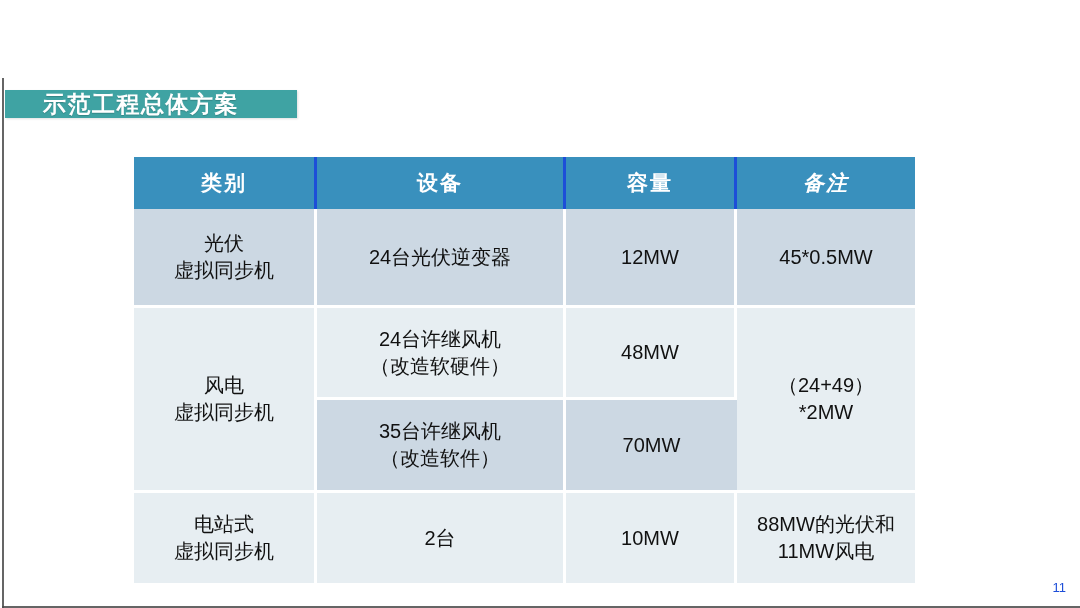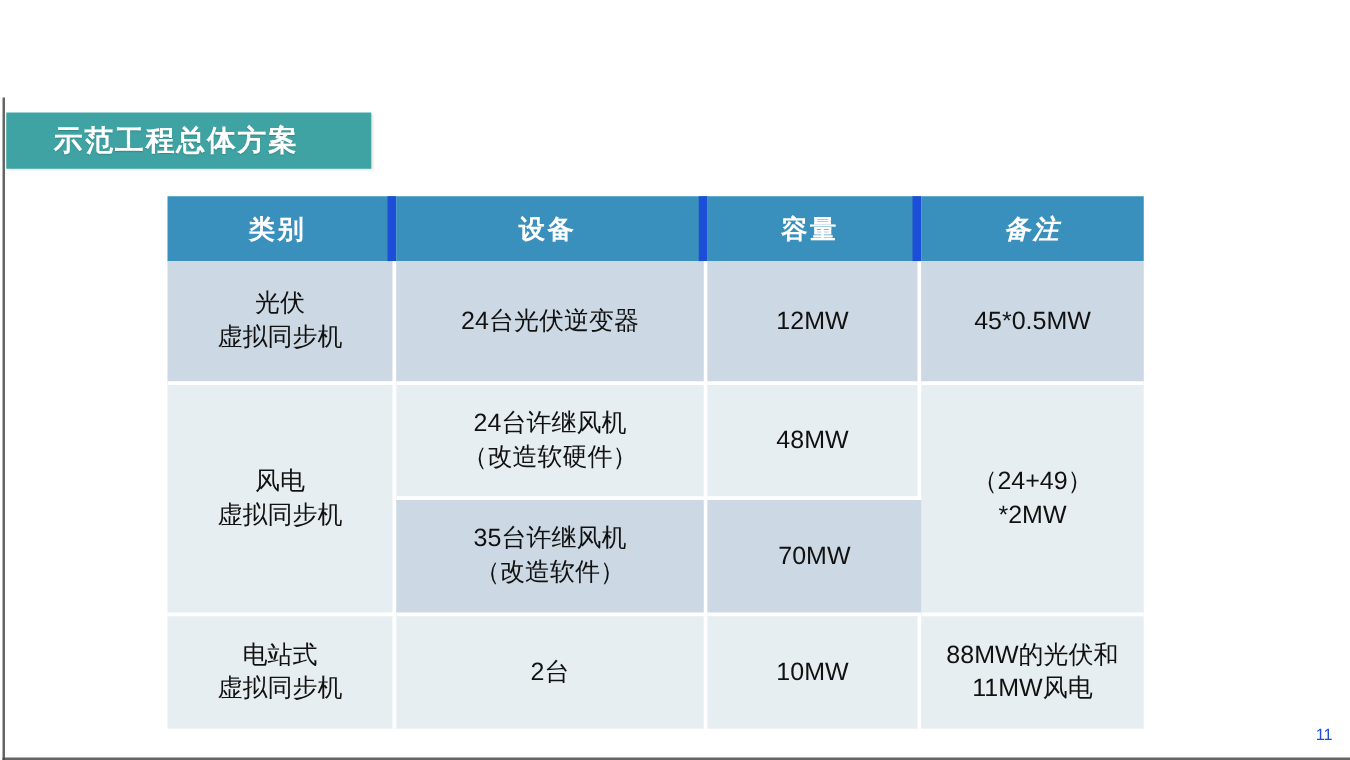--- a/index.html
+++ b/index.html
@@ -70,21 +70,21 @@
     white-space: nowrap;
     line-height: 38px;
   }
 
   
   #section-banner {
     position: absolute;
     left: 5px;
     top: 90px;
     width: 292px;
-    height: 45px;
+    height: 28px;
     background: #3fa3a3;
     display: flex;
     align-items: center;
     box-shadow: 1px 1px 2px rgba(0,0,0,.12);
   }
   #section-banner-label {
     margin-left: 38px;
     font-size: 23px;
     font-weight: bold;
     color: #ffffff;
@@ -109,21 +109,21 @@
   #spec-table col.c-rmk  { width: 178px; }
 
   #spec-table th {
     background: #3990bd;
     color: #ffffff;
     font-size: 21px;
     font-weight: bold;
     height: 50px;
     letter-spacing: 2px;
     text-align: center;
-    border-right: 7px solid #1d4ed8;
+    border-right: 3px solid #1d4ed8;
     vertical-align: middle;
   }
   #spec-table th:last-child { border-right: none; font-style: italic; }
 
   #spec-table td {
     font-size: 20px;
     color: #111111;
     text-align: center;
     vertical-align: middle;
     border-right: 3px solid #ffffff;

